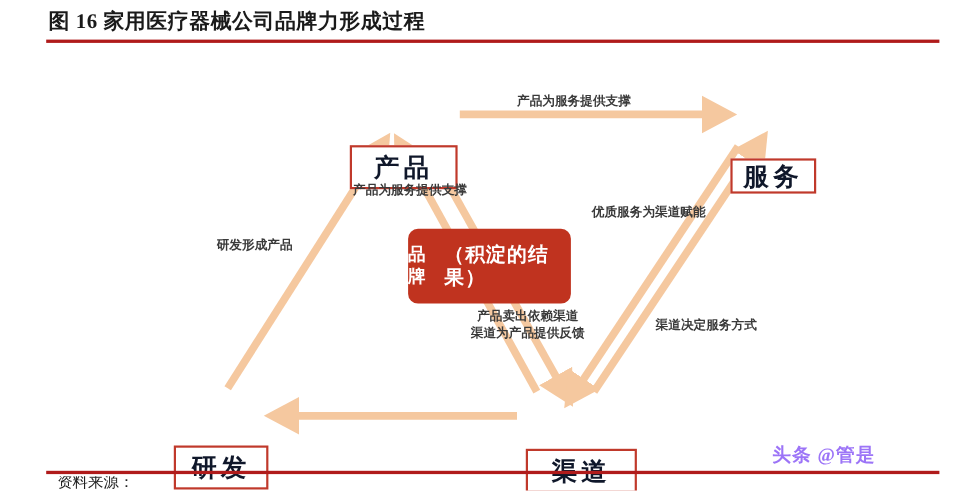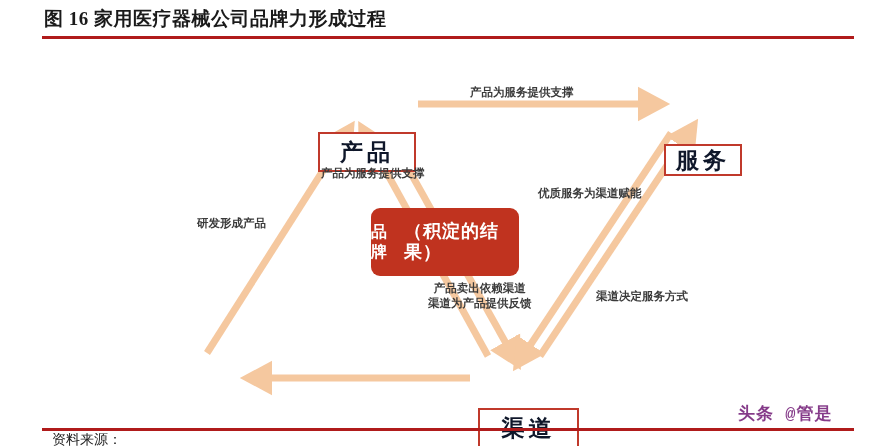--- a/index.html
+++ b/index.html
@@ -79,24 +79,24 @@
   #lbl-prod-serv{left:470px;top:85px;}
   #lbl-prod-chan{left:321px;top:166px;}
   #lbl-rd-prod{left:197px;top:216px;}
   #lbl-serv-chan{left:538px;top:186px;}
   #lbl-chan-serv{left:596px;top:289px;}
   #lbl-center-chan{left:428px;top:281px;text-align:center;}
   #lbl-chan-rd{left:312px;top:378px;text-align:left;}
 
   
   .watermark{
-    position:absolute;left:738px;top:402px;
-    font-size:17px;font-weight:bold;color:#701a75;
+    position:absolute;left:702px;top:402px;
+    font-size:17px;font-weight:bold;color:#8b5cf6;
     letter-spacing:1px;white-space:nowrap;
-    font-family:Liberation Mono, monospace;
+    font-family:Liberation Serif, serif;
     opacity:0.85;
   }
 </style>
 </head>
 <body>
 
 <div id="stage">
 
   <div class="title-wrap">
     <div class="title-text">图 16 家用医疗器械公司品牌力形成过程</div>
@@ -126,20 +126,23 @@
   </svg>
 
   <div class="node" id="node-product">
     <span>产品</span>
   </div>
 
   <div class="node" id="node-service">
     <span>服务</span>
   </div>
 
+  <div class="node" id="node-rd">
+    <span>研发</span>
+  </div>
 
   <div class="node" id="node-channel">
     <span>渠道</span>
   </div>
 
   <div class="brand-node">
     <div class="l1">品牌</div>
     <div class="l2">（积淀的结果）</div>
   </div>
 

